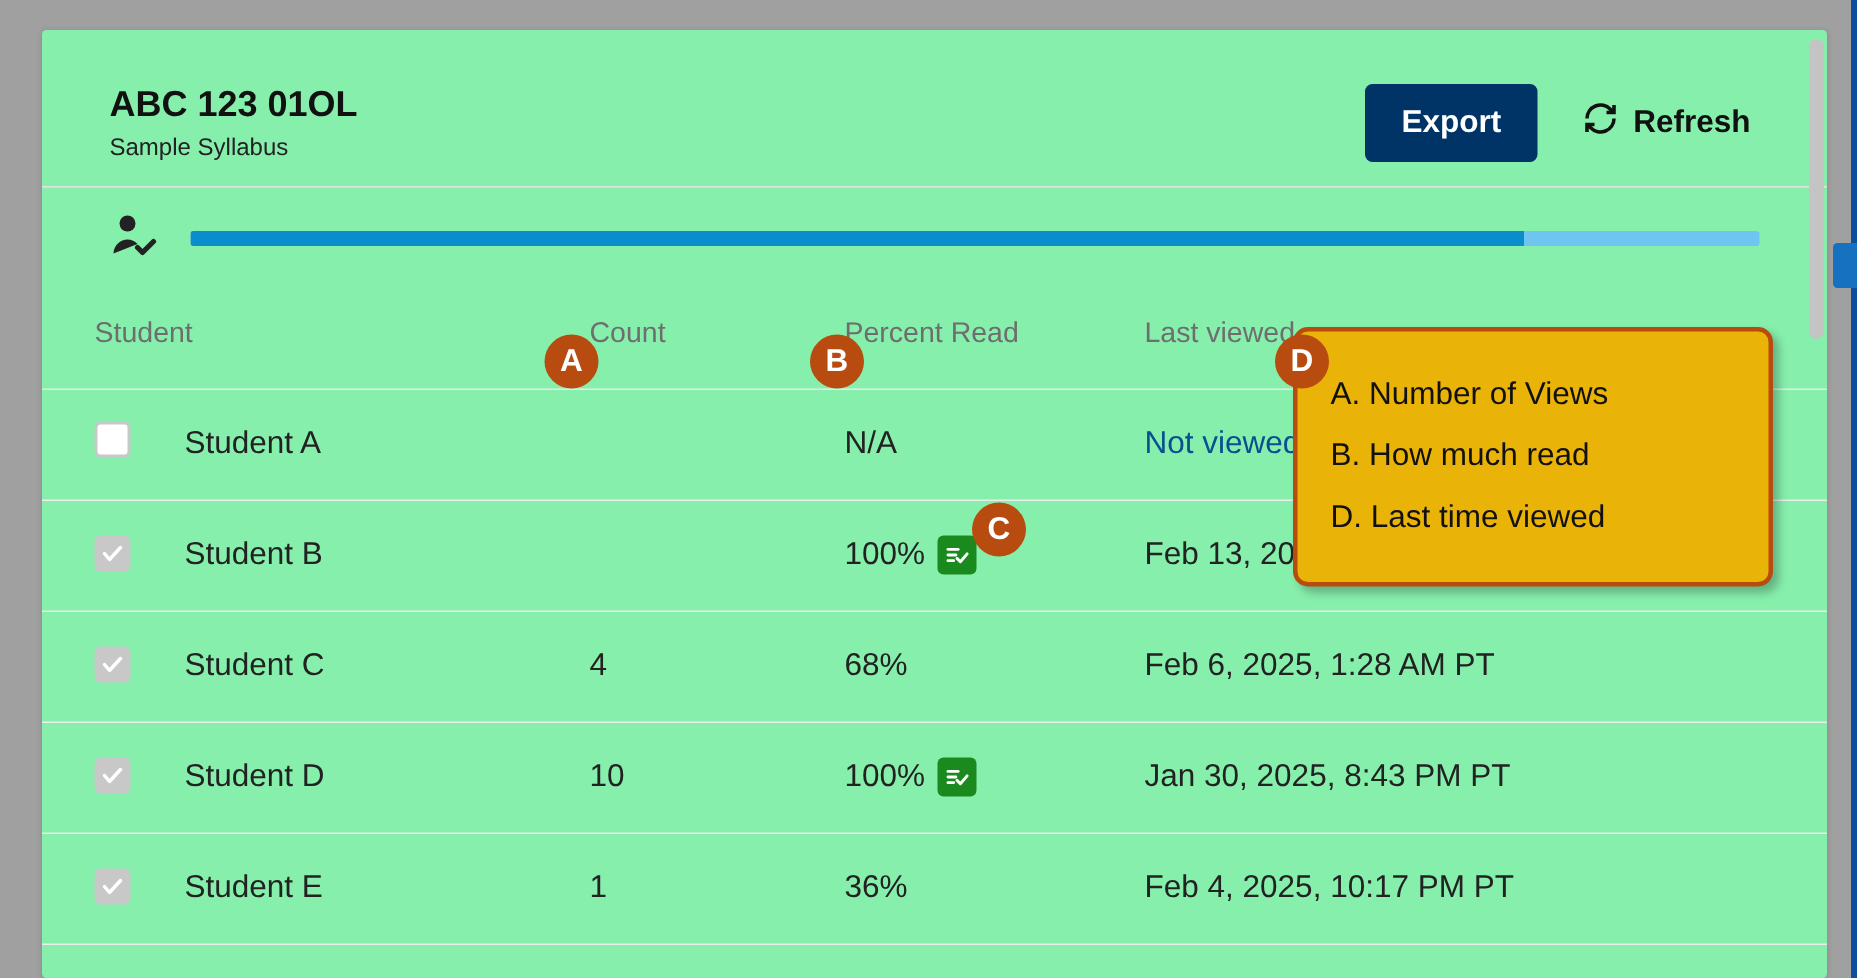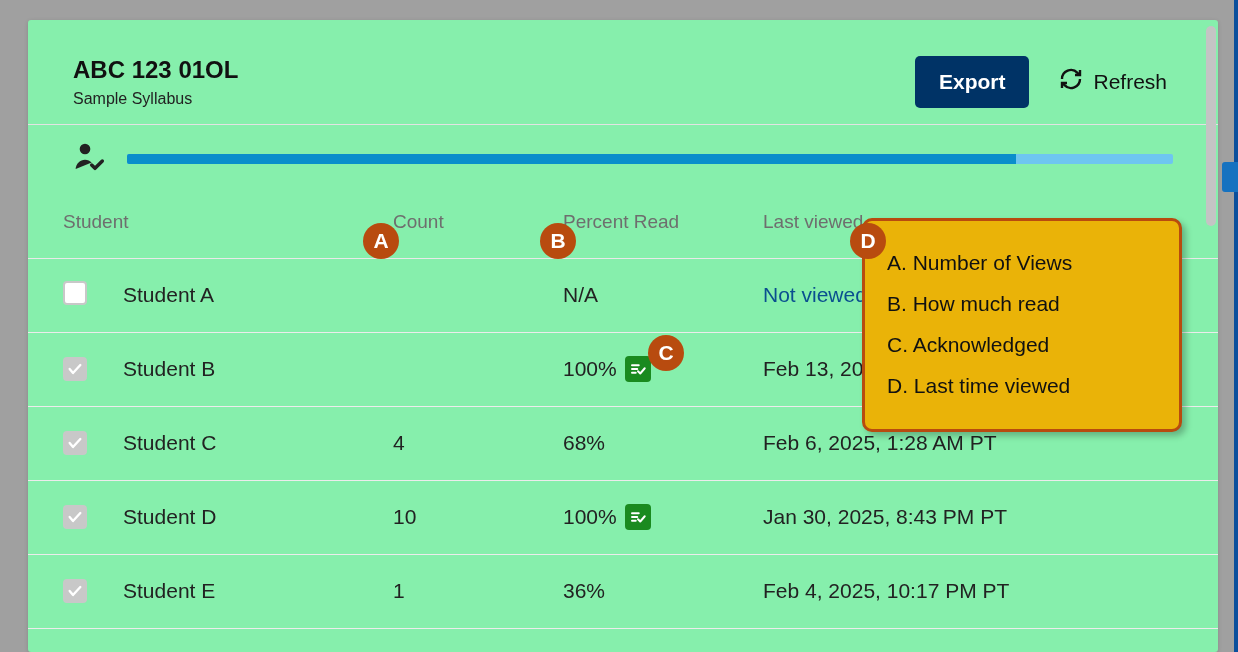--- a/index.html
+++ b/index.html
@@ -67,21 +67,21 @@
     font-size: 21px;
     font-weight: 600;
     cursor: pointer;
   }
   .btn-refresh {
     display: inline-flex;
     align-items: center;
     gap: 10px;
     background: none; border: none;
     font-size: 21px;
-    font-weight: 400;
+    font-weight: 700;
     color: #111;
     cursor: pointer;
     padding: 10px 6px;
   }
   .btn-refresh svg { width: 24px; height: 24px; }
 
   .progress-row {
     display: flex;
     align-items: center;
     padding: 16px 45px 0 45px;
@@ -312,15 +312,14 @@
 </div>
 
 <div class="annot" style="left:363px; top:223px;">A</div>
 <div class="annot" style="left:540px; top:223px;">B</div>
 <div class="annot" style="left:648px; top:335px;">C</div>
 <div class="annot" style="left:850px; top:223px;">D</div>
 
 <div class="legend-box">
   <div class="legend-item">A. Number of Views</div>
   <div class="legend-item">B. How much read</div>
-  <div class="legend-item">C. Acknowledged</div>
   <div class="legend-item">D. Last time viewed</div>
 </div>
 
 </body></html>

